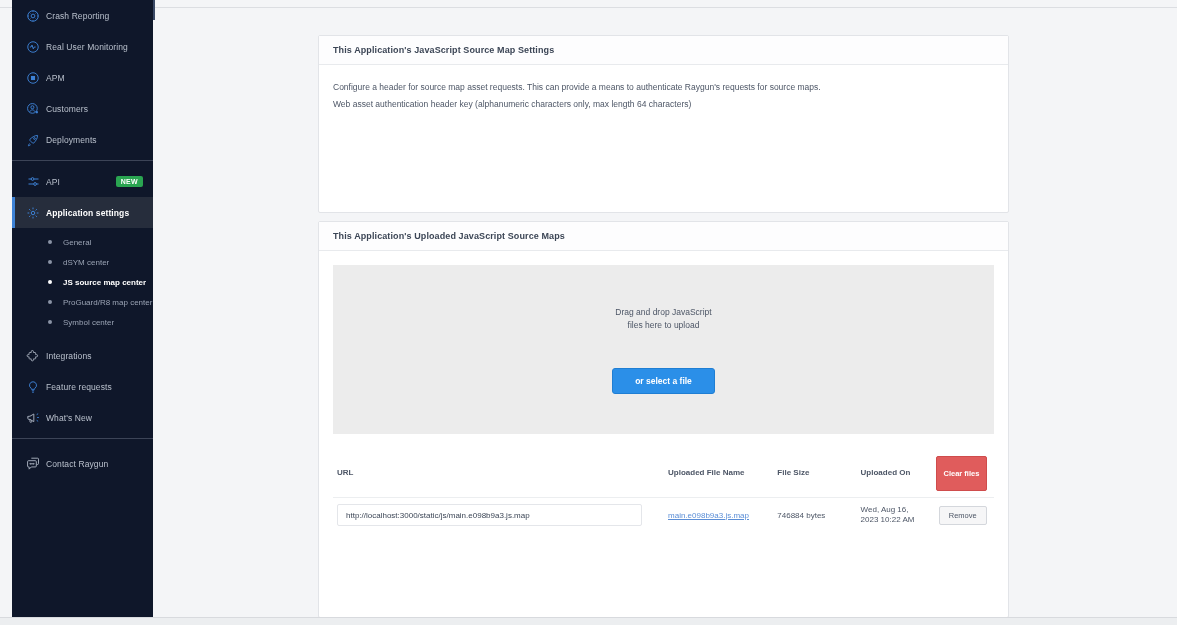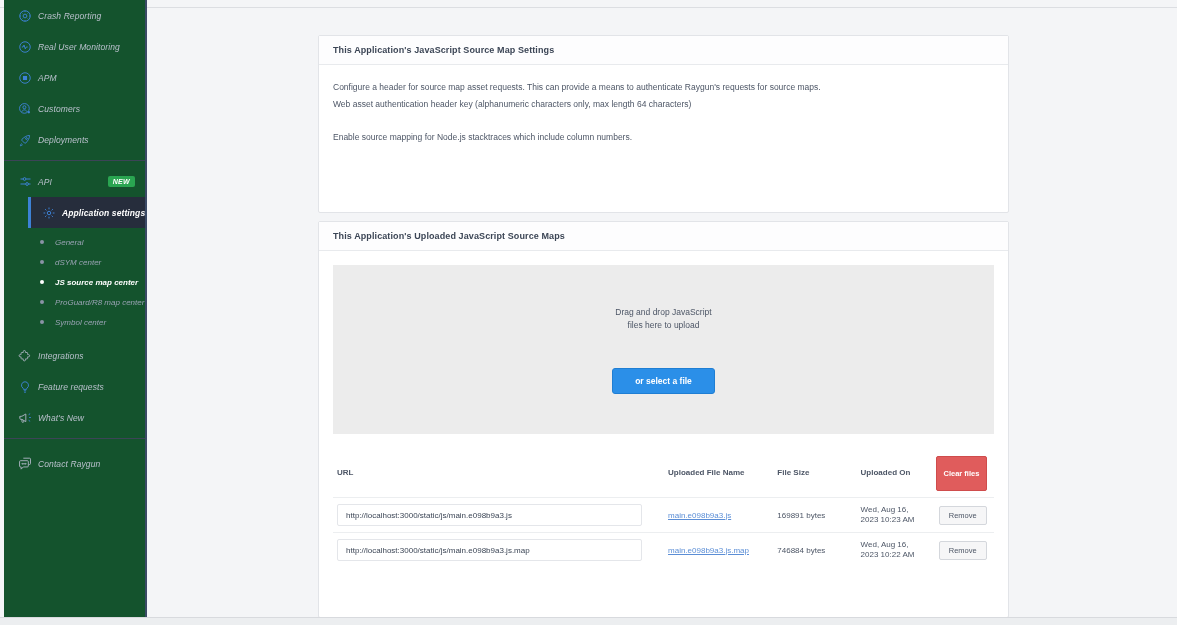--- a/index.html
+++ b/index.html
@@ -16,42 +16,41 @@
     position: absolute; left: 0; top: 0; width: 1177px; height: 8px;
     background: #f4f5f7; border-bottom: 1px solid #dcdee2;
   }
   .bottom-strip {
     position: absolute; left: 0; bottom: 0; width: 1177px; height: 8px;
     background: #eceef0; border-top: 1px solid #d8dade;
   }
 
   
   .sidebar {
-    position: absolute; left: 4px; top: 0; width: 143px; height: 617px;
-    background: #14532d;
+    position: absolute; left: 12px; top: 0; width: 143px; height: 617px;
+    background: #0f172a;
     border-right: 2px solid #3b4a66;
     overflow: hidden;
-    font-style: italic;
   }
   .nav-item {
     position: relative;
     display: flex; align-items: center;
     height: 31px; padding-left: 8px;
     cursor: pointer;
   }
   .nav-item .ic {
     width: 26px; min-width: 26px; height: 22px;
     display: flex; align-items: center; justify-content: center;
     color: #3d82d6;
   }
   .nav-item .lbl {
     font-size: 8.5px; color: #b9c0cc; letter-spacing: .1px;
     white-space: nowrap;
   }
-  .nav-item.active { background: #262d3c; margin-left: 24px; }
+  .nav-item.active { background: #262d3c; }
   .nav-item.active::before {
     content: ""; position: absolute; left: 0; top: 0;
     width: 3px; height: 100%; background: #3d82d6;
   }
   .nav-item.active .lbl { color: #ffffff; font-weight: bold; }
   .nav-divider {
     height: 1px; background: #3c4457; margin: 5px 0 5px 0;
   }
   .badge-new {
     margin-left: auto; margin-right: 10px;
@@ -350,21 +349,20 @@
   <main class="main">
 
     <section class="card" id="card-settings">
       <div class="card-header">
         <span class="t">This Application's JavaScript Source Map Settings</span>
       </div>
       <div class="card-body">
         <div class="para">Configure a header for source map asset requests. This can provide a means to authenticate Raygun's requests for source maps.</div>
         <div class="para">Web asset authentication header key (alphanumeric characters only, max length 64 characters)</div>
         <div class="gap"></div>
-        <div class="para">Enable source mapping for Node.js stacktraces which include column numbers.</div>
       </div>
     </section>
 
     <section class="card" id="card-uploads">
       <div class="card-header">
         <span class="t">This Application's Uploaded JavaScript Source Maps</span>
       </div>
 
       <div class="dropzone">
         <div class="dz-text">
@@ -381,33 +379,20 @@
               <th class="col-url">URL</th>
               <th class="col-name">Uploaded File Name</th>
               <th class="col-size">File Size</th>
               <th class="col-date">Uploaded On</th>
               <th class="col-act th-clear">
                 <button class="btn-clear">Clear files</button>
               </th>
             </tr>
           </thead>
           <tbody>
-            <tr>
-              <td class="col-url">
-                <div class="url-box">http://localhost:3000/static/js/main.e098b9a3.js</div>
-              </td>
-              <td class="col-name">
-                <a class="file-link" href="#">main.e098b9a3.js</a>
-              </td>
-              <td class="col-size">169891 bytes</td>
-              <td class="col-date date-cell">Wed, Aug 16, 2023 10:23 AM</td>
-              <td class="col-act">
-                <button class="btn-remove">Remove</button>
-              </td>
-            </tr>
             <tr>
               <td class="col-url">
                 <div class="url-box">http://localhost:3000/static/js/main.e098b9a3.js.map</div>
               </td>
               <td class="col-name">
                 <a class="file-link" href="#">main.e098b9a3.js.map</a>
               </td>
               <td class="col-size">746884 bytes</td>
               <td class="col-date date-cell">Wed, Aug 16, 2023 10:22 AM</td>
               <td class="col-act">

